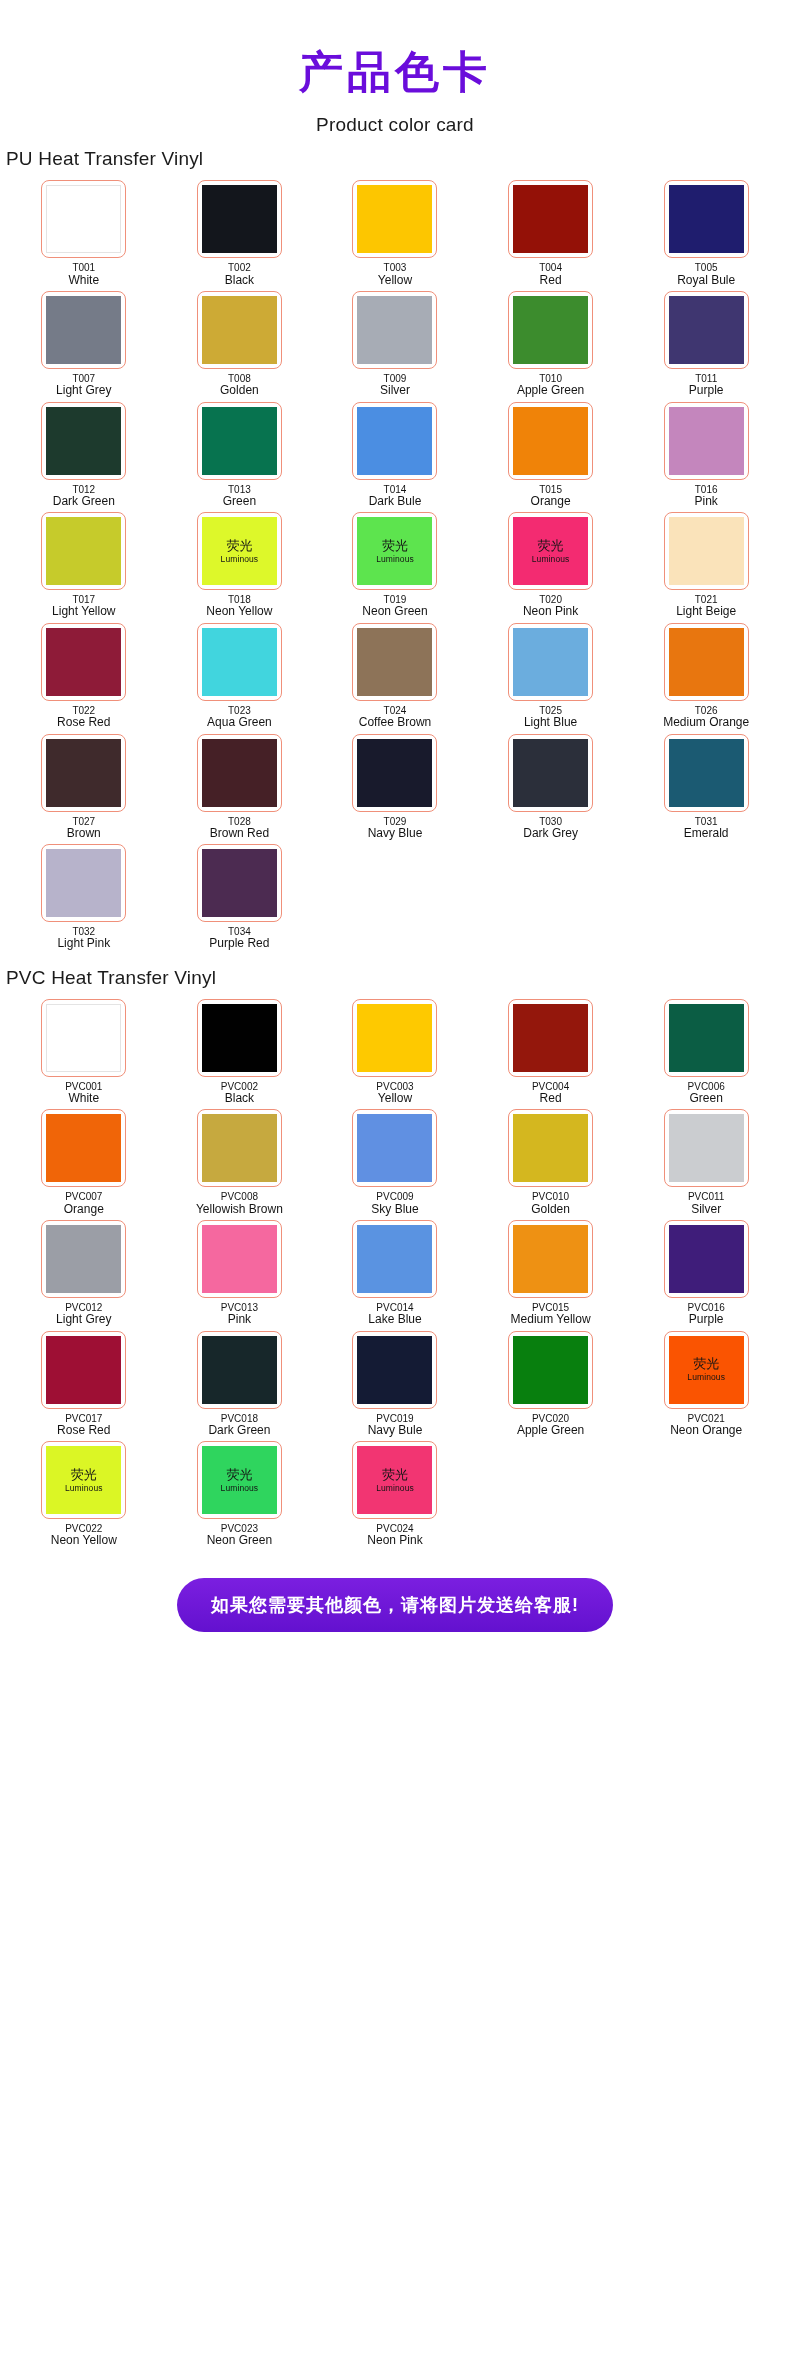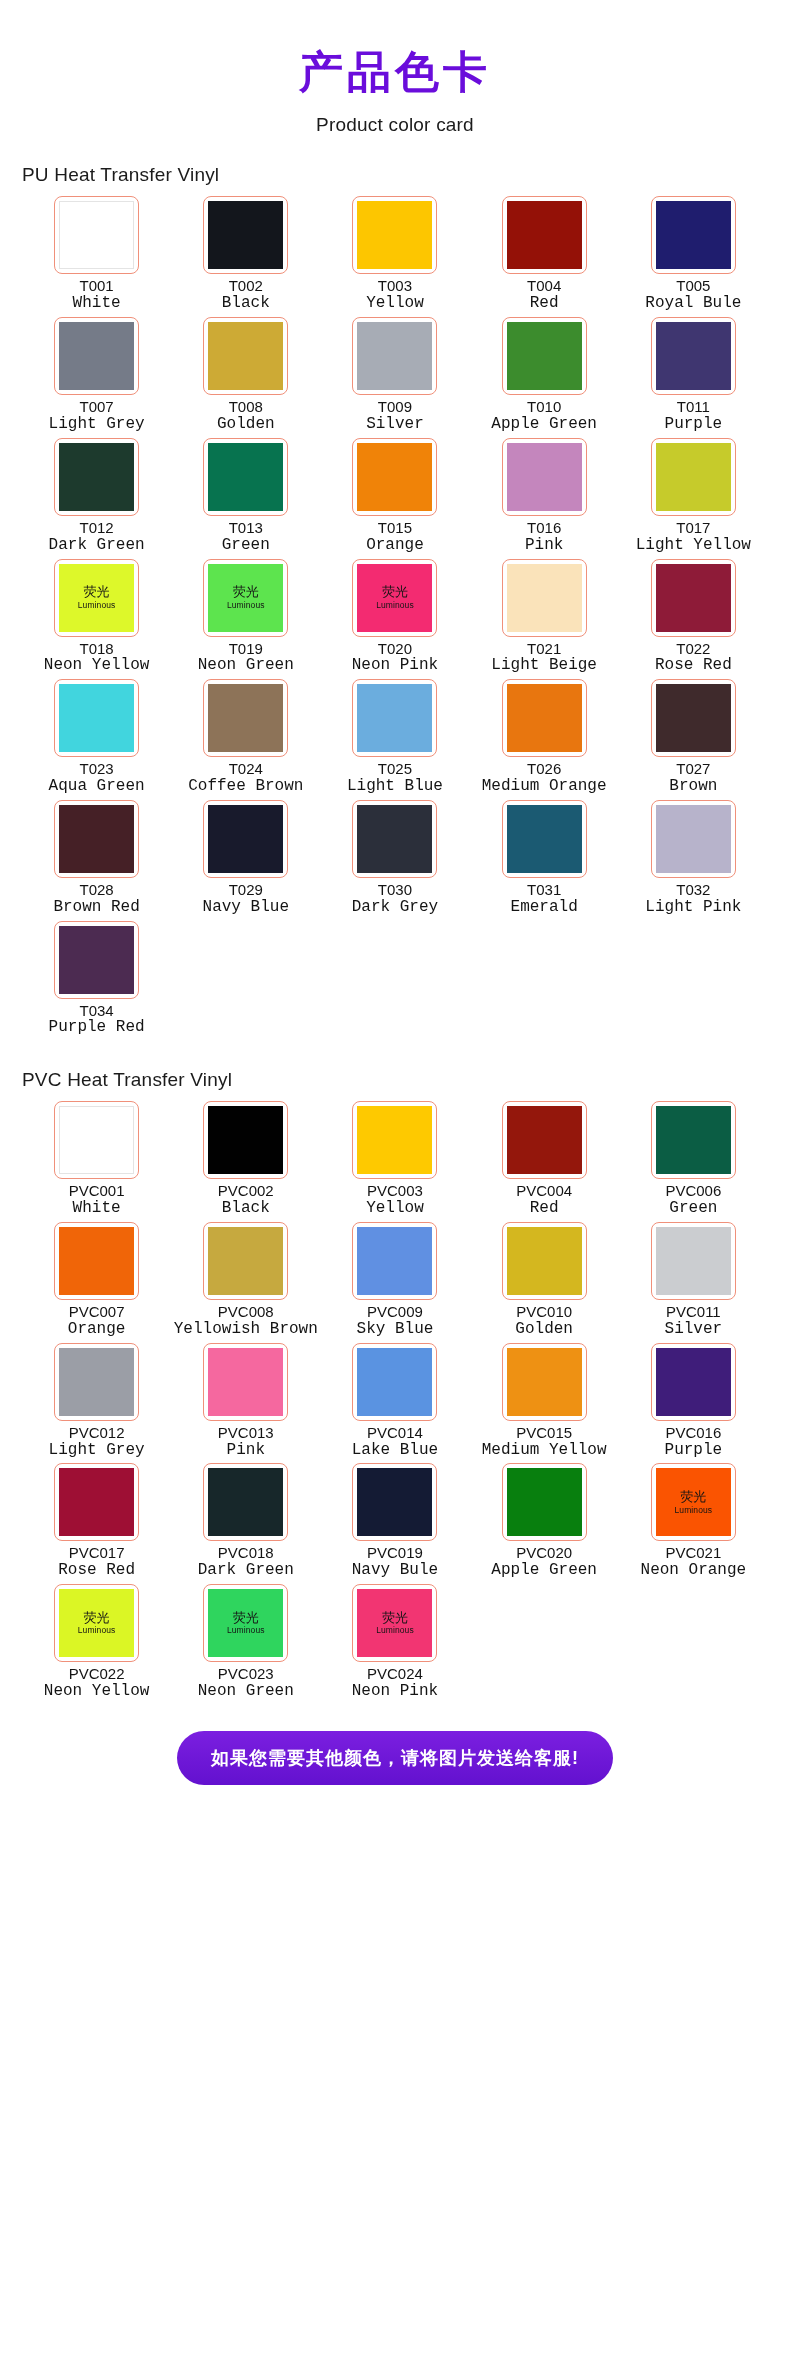--- a/index.html
+++ b/index.html
@@ -34,22 +34,22 @@
   .title-en {
     margin-top: 18px;
     font-size: 19px;
     color: #1b1b1b;
     font-weight: 400;
     letter-spacing: 0.2px;
   }
 
   
   .section {
-    margin-top: 28px;
-    padding: 0 22px;
+    margin-top: 12px;
+    padding: 0 6px;
   }
   .section-title {
     font-size: 19px;
     color: #1b1b1b;
     font-weight: 400;
     margin-bottom: 10px;
     letter-spacing: 0.2px;
   }
 
   .grid {
@@ -102,29 +102,28 @@
     margin-top: 1px;
     letter-spacing: 0.1px;
   }
 
   .labels {
     margin-top: 4px;
     text-align: center;
     line-height: 1.12;
   }
   .code {
-    font-size: 15px;
+    font-size: 10px;
     color: #141414;
     display: block;
   }
   .name {
-    font-size: 16px;
+    font-size: 12px;
     color: #141414;
     display: block;
-    font-family: Liberation Mono, monospace;
   }
 
   
   .footer {
     margin-top: 26px;
     display: flex;
     justify-content: center;
     padding-bottom: 60px;
   }
   .banner {
@@ -257,20 +256,29 @@
             <div class="swatch-frame" style="border-color: rgb(240, 144, 122);">
               <div class="swatch" style="background: rgb(7, 115, 79);"></div>
             </div>
             <div class="labels">
               <span class="code">T013</span>
               <span class="name">Green</span>
             </div>
           </div>
           <div class="cell">
             <div class="swatch-frame" style="border-color: rgb(240, 144, 122);">
+              <div class="swatch" style="background: rgb(75, 142, 226);"></div>
+            </div>
+            <div class="labels">
+              <span class="code">T014</span>
+              <span class="name">Dark Bule</span>
+            </div>
+          </div>
+          <div class="cell">
+            <div class="swatch-frame" style="border-color: rgb(240, 144, 122);">
               <div class="swatch" style="background: rgb(240, 131, 8);"></div>
             </div>
             <div class="labels">
               <span class="code">T015</span>
               <span class="name">Orange</span>
             </div>
           </div>
           <div class="cell">
             <div class="swatch-frame" style="border-color: rgb(240, 144, 122);">
               <div class="swatch" style="background: rgb(196, 134, 189);"></div>

